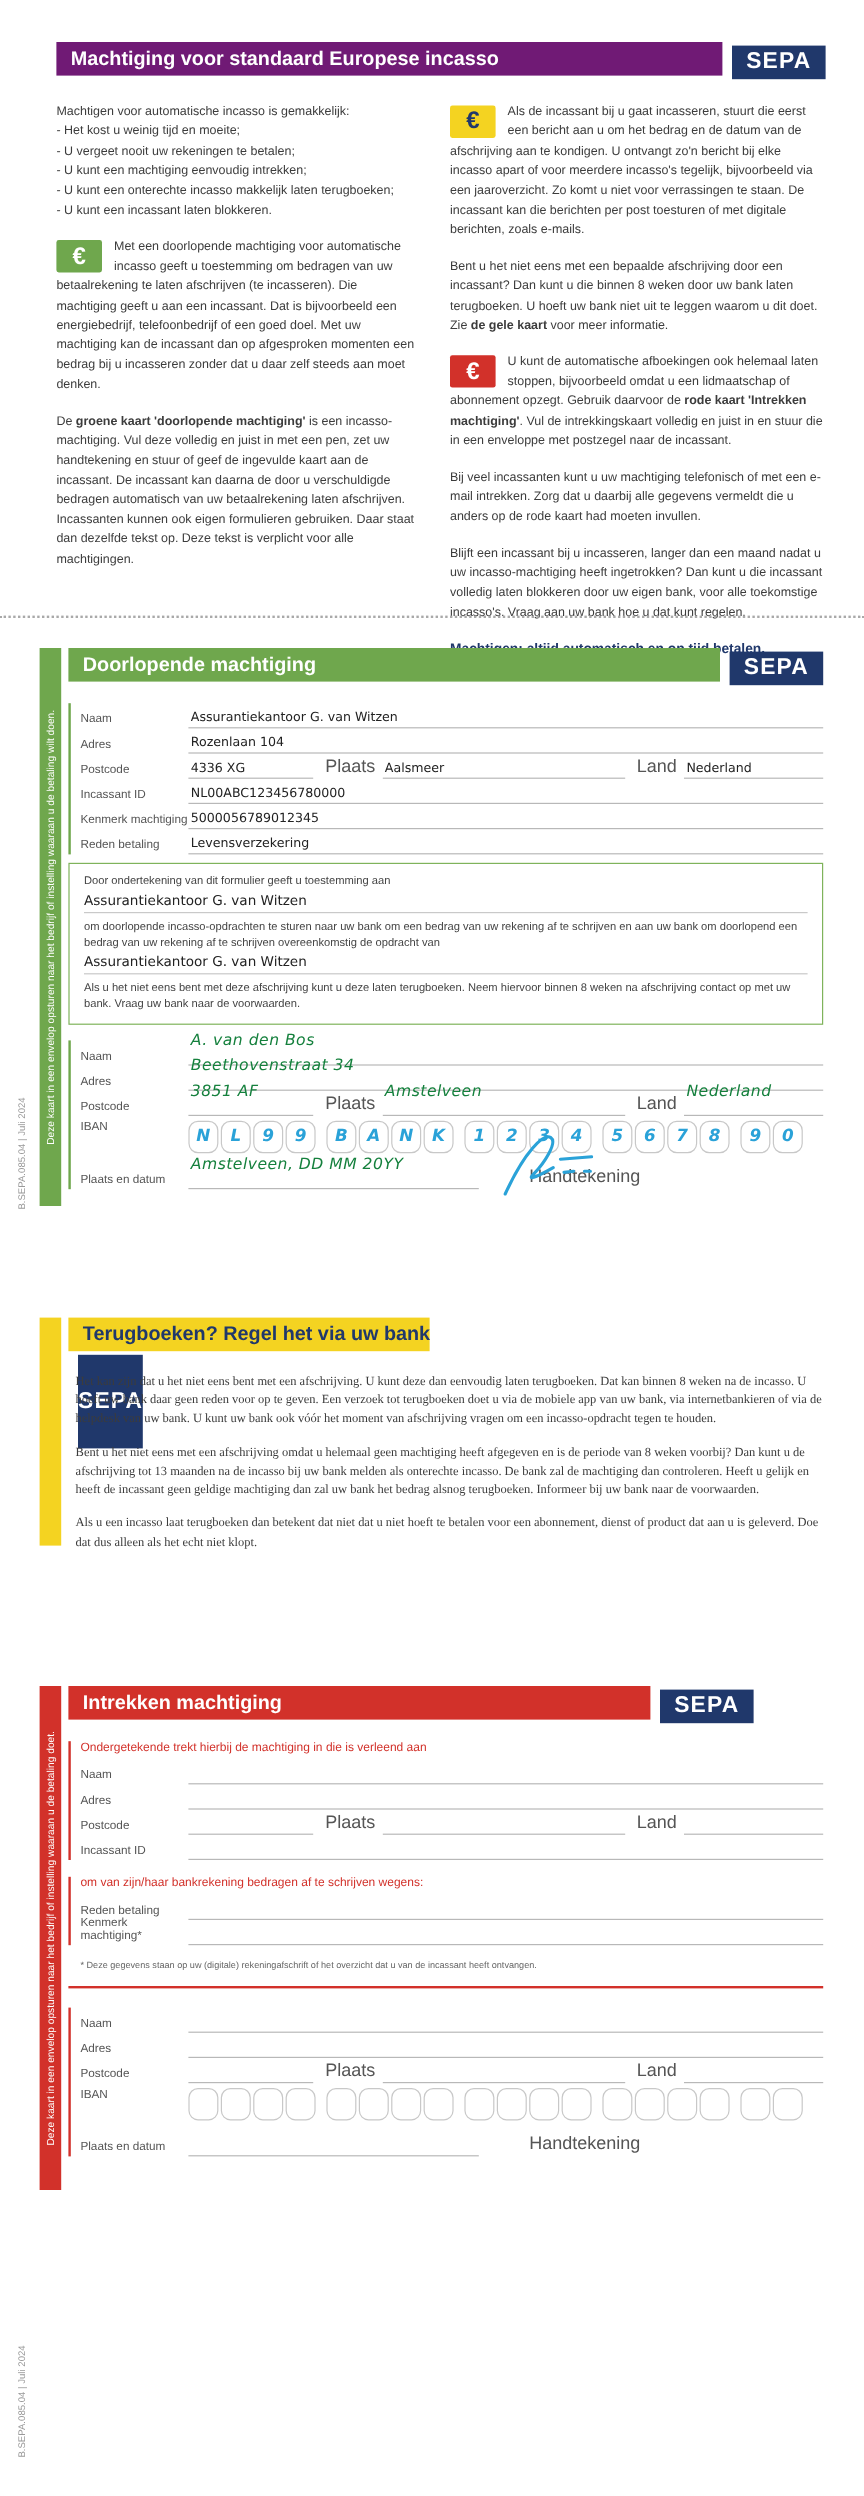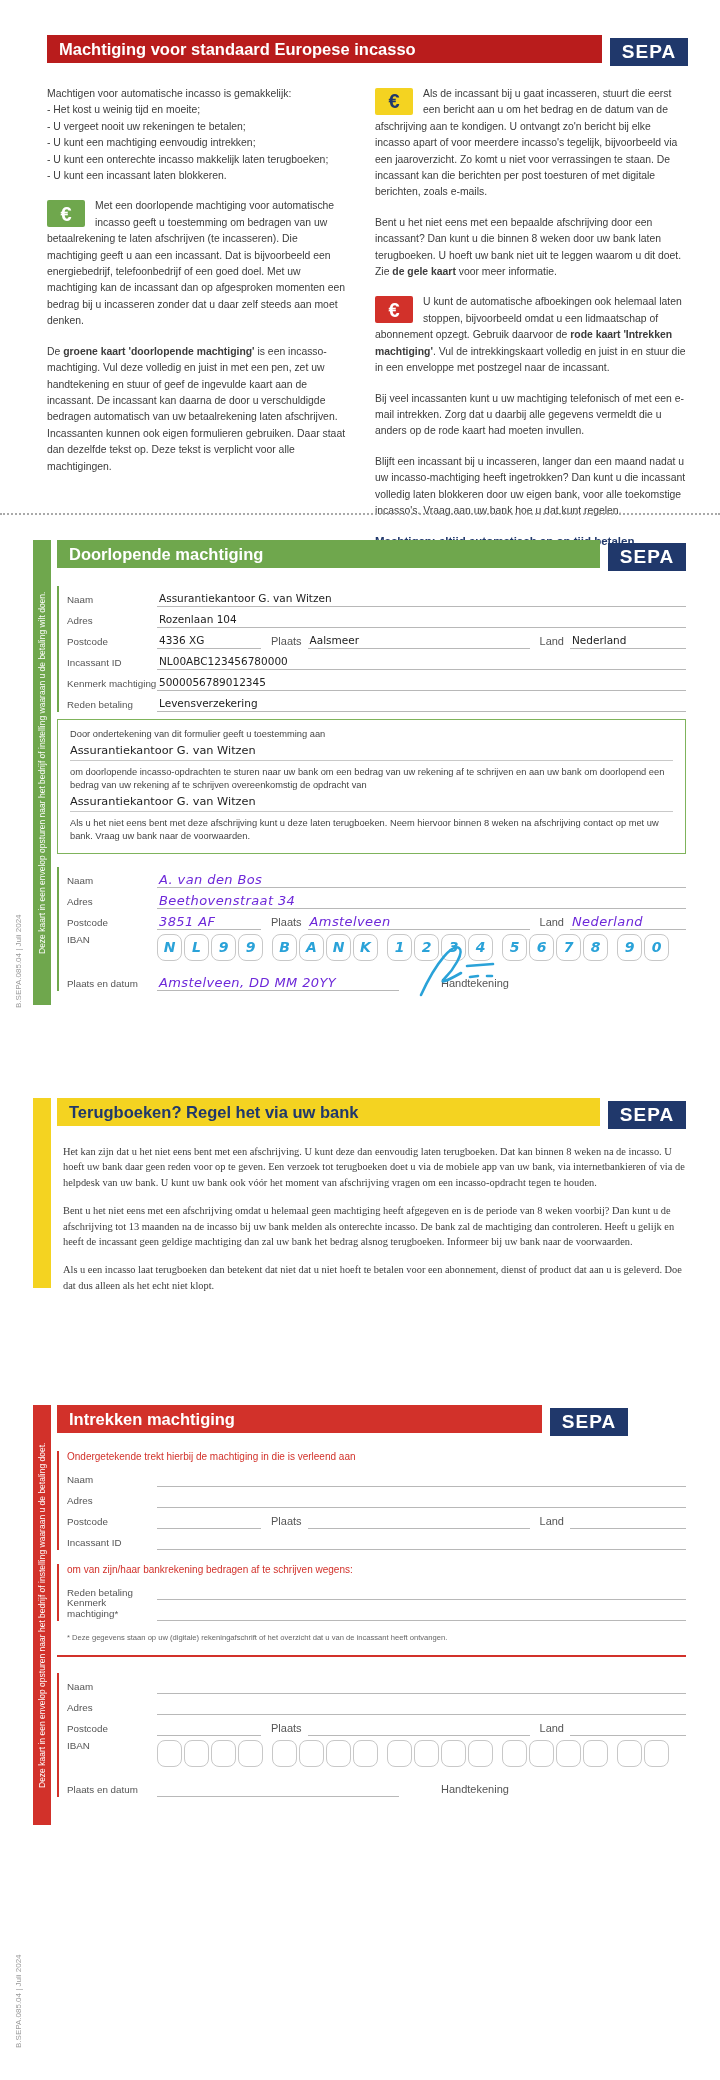--- a/index.html
+++ b/index.html
@@ -1,21 +1,21 @@
 <!DOCTYPE html>
 <html><head>
 <meta charset="utf-8">
 <style>
   html,body{margin:0;padding:0;background:#fff;}
   #page{position:relative;width:720px;height:2080px;background:#fff;overflow:hidden;
         font-family:"Liberation Sans",sans-serif;color:#3a3a3a;}
   
   .hdr{display:flex;align-items:flex-start;}
   .bar{flex:1;height:28px;line-height:28px;padding-left:12px;font-size:16.5px;font-weight:bold;color:#fff;}
-  .bar.navy{background:#b91c1c;}
+  .bar.navy{background:#701a75;}
   .bar.green{background:#6fa74d;}
   .bar.yellow{background:#f4d321;color:#20386b;}
   .bar.red{background:#d2312a;}
   .sepa-logo{flex:0 0 78px;height:28px;margin-left:8px;margin-top:3px;background:#20386b;color:#fff;
              font-weight:bold;font-size:19px;letter-spacing:1px;display:flex;align-items:center;justify-content:center;}
   
   #sec-intro{position:absolute;top:35px;left:47px;width:641px;}
   .cols{display:flex;gap:28px;margin-top:20px;}
   .col{font-size:10.4px;line-height:16.4px;color:#3c3c3c;}
   .col.left{width:300px;}
@@ -42,24 +42,24 @@
   .fblock.g{border-left-color:#6fa74d;}
   .fblock.r{border-left-color:#d2312a;}
   .frow{display:flex;align-items:flex-end;height:21px;}
   .frow.tall{height:34px;align-items:flex-start;}
   .flabel{flex:0 0 90px;font-size:9.8px;color:#555;padding-bottom:2px;}
   .fline{flex:1;border-bottom:1px solid #b8b8b8;font-size:10.5px;color:#222;
          padding:0 2px 1px 2px;white-space:nowrap;min-height:13px;font-family:"DejaVu Sans",sans-serif;}
   .fline.pc{flex:0 0 100px;}
   .fline.land{flex:0 0 112px;}
   .fline.pd{flex:0 0 238px;}
-  .inlab{flex:0 0 auto;font-size:11px;color:#555;padding:0 6px 2px 10px;}
+  .inlab{flex:0 0 auto;font-size:15px;color:#555;padding:0 6px 2px 10px;}
   .inlab.sig{padding-left:42px;}
-  .hand{font-family:"DejaVu Sans",sans-serif;font-style:italic;color:#6d28d9;
-        font-size:13px;letter-spacing:0.4px;padding-bottom:0;}
+  .hand{font-family:"DejaVu Sans",sans-serif;font-style:italic;color:#15803d;
+        font-size:13px;letter-spacing:0.4px;padding-bottom:12px;}
   
   .gbox{border:1.5px solid #7fb35b;margin-top:7px;padding:8px 12px 9px 12px;}
   .gbox .small{font-size:9.3px;color:#444;line-height:13.5px;}
   .gbox .bname{font-size:11.3px;color:#222;padding:2px 0 3px 0;border-bottom:1px solid #c9c9c9;
                margin-bottom:5px;font-family:"DejaVu Sans",sans-serif;}
   
   .comb{display:flex;align-items:center;}
   .comb-group{display:flex;margin-right:7px;}
   .comb-cell{width:23px;height:25px;border:1.6px solid #c8c8c8;border-radius:8px;margin-right:2px;
              display:flex;align-items:center;justify-content:center;background:#fff;
@@ -243,21 +243,21 @@
       <path d="M6 55 C 22 20, 38 4, 44 8 C 50 12, 38 30, 30 38 C 24 44, 30 42, 46 33" fill="none" stroke="#2aa2d8" stroke-width="2.6" stroke-linecap="round"></path>
       <path d="M52 26 L 78 24" fill="none" stroke="#2aa2d8" stroke-width="2.6" stroke-linecap="round"></path>
       <path d="M55 37 L 63 36 M 72 36 L 77 36" fill="none" stroke="#2aa2d8" stroke-width="2.6" stroke-linecap="round"></path>
     </svg>
 
     <div class="vcode" style="top:328px;height:140px;">B.SEPA.085.04 | Juli 2024</div>
   </div>
 
   <div id="sec-yellow" style="position:absolute;top:1098px;left:0;width:720px;height:200px;">
     <div class="vstrip" style="top:0;height:190px;background:#f4d321;"></div>
-    <div class="hdr" style="position:absolute;left:57px;top:0;width:629px;">
+    <div class="hdr" style="position:absolute;left:57px;top:0;width:629px;flex-direction:column;">
       <div class="bar yellow">
         <span>Terugboeken? Regel het via uw bank</span>
       </div>
       <span class="sepa-logo">SEPA</span>
     </div>
     <div class="ytext">
       <p>Het kan zijn dat u het niet eens bent met een afschrijving. U kunt deze dan eenvoudig laten terugboeken. Dat kan binnen 8 weken na de incasso. U hoeft uw bank daar geen reden voor op te geven.  Een verzoek tot terugboeken doet u via de mobiele app van uw bank, via internetbankieren of via de helpdesk van uw bank. U kunt uw bank ook vóór het moment van afschrijving vragen om een incasso-opdracht tegen te houden.</p>
       <p>Bent u het niet eens met een afschrijving omdat u helemaal geen machtiging heeft afgegeven en is de periode van 8 weken voorbij? Dan kunt u de afschrijving tot 13 maanden na de incasso bij uw bank melden als onterechte incasso. De bank zal de machtiging dan controleren. Heeft u gelijk en heeft de incassant geen geldige machtiging dan zal uw bank het bedrag alsnog terugboeken. Informeer bij uw bank naar de voorwaarden.</p>
       <p>Als u een incasso laat terugboeken dan betekent dat niet dat u niet hoeft te betalen voor een abonnement, dienst of product dat aan u is geleverd. Doe dat dus alleen als het echt niet klopt.</p>
     </div>

